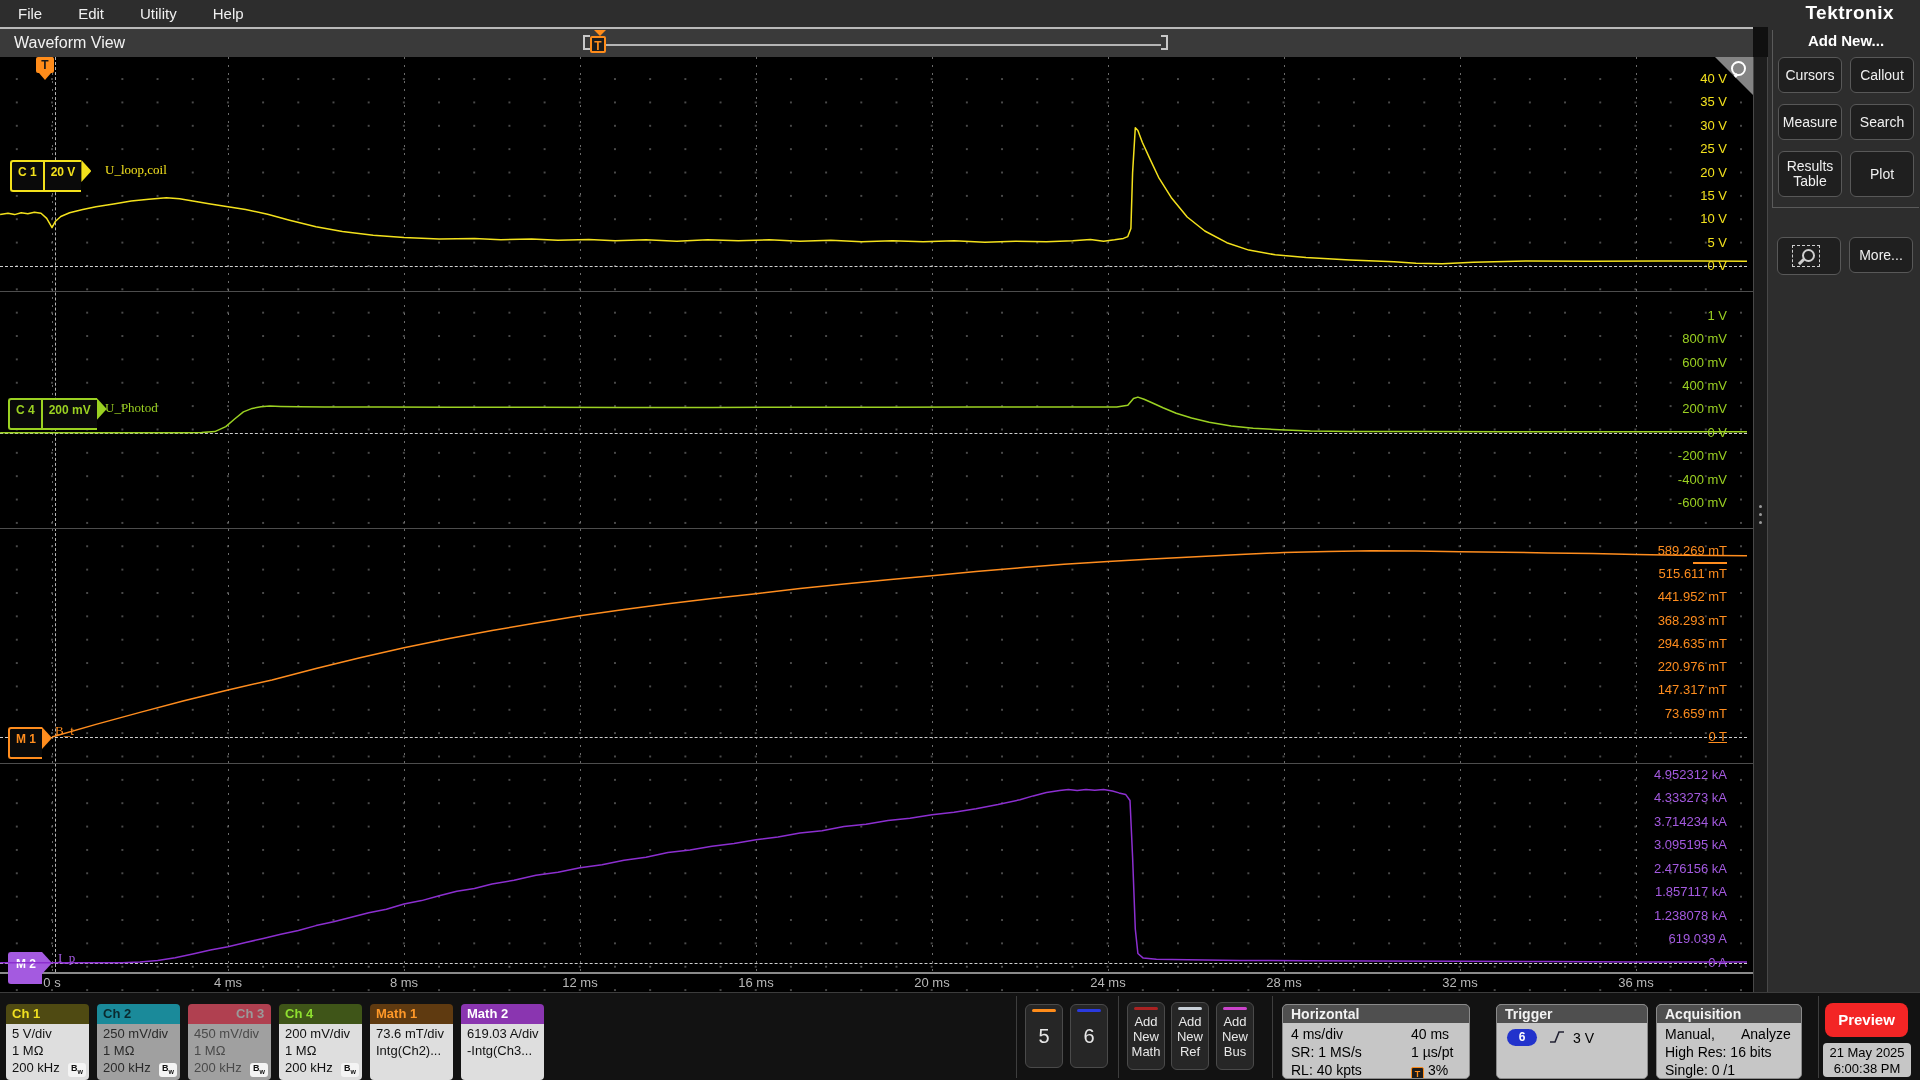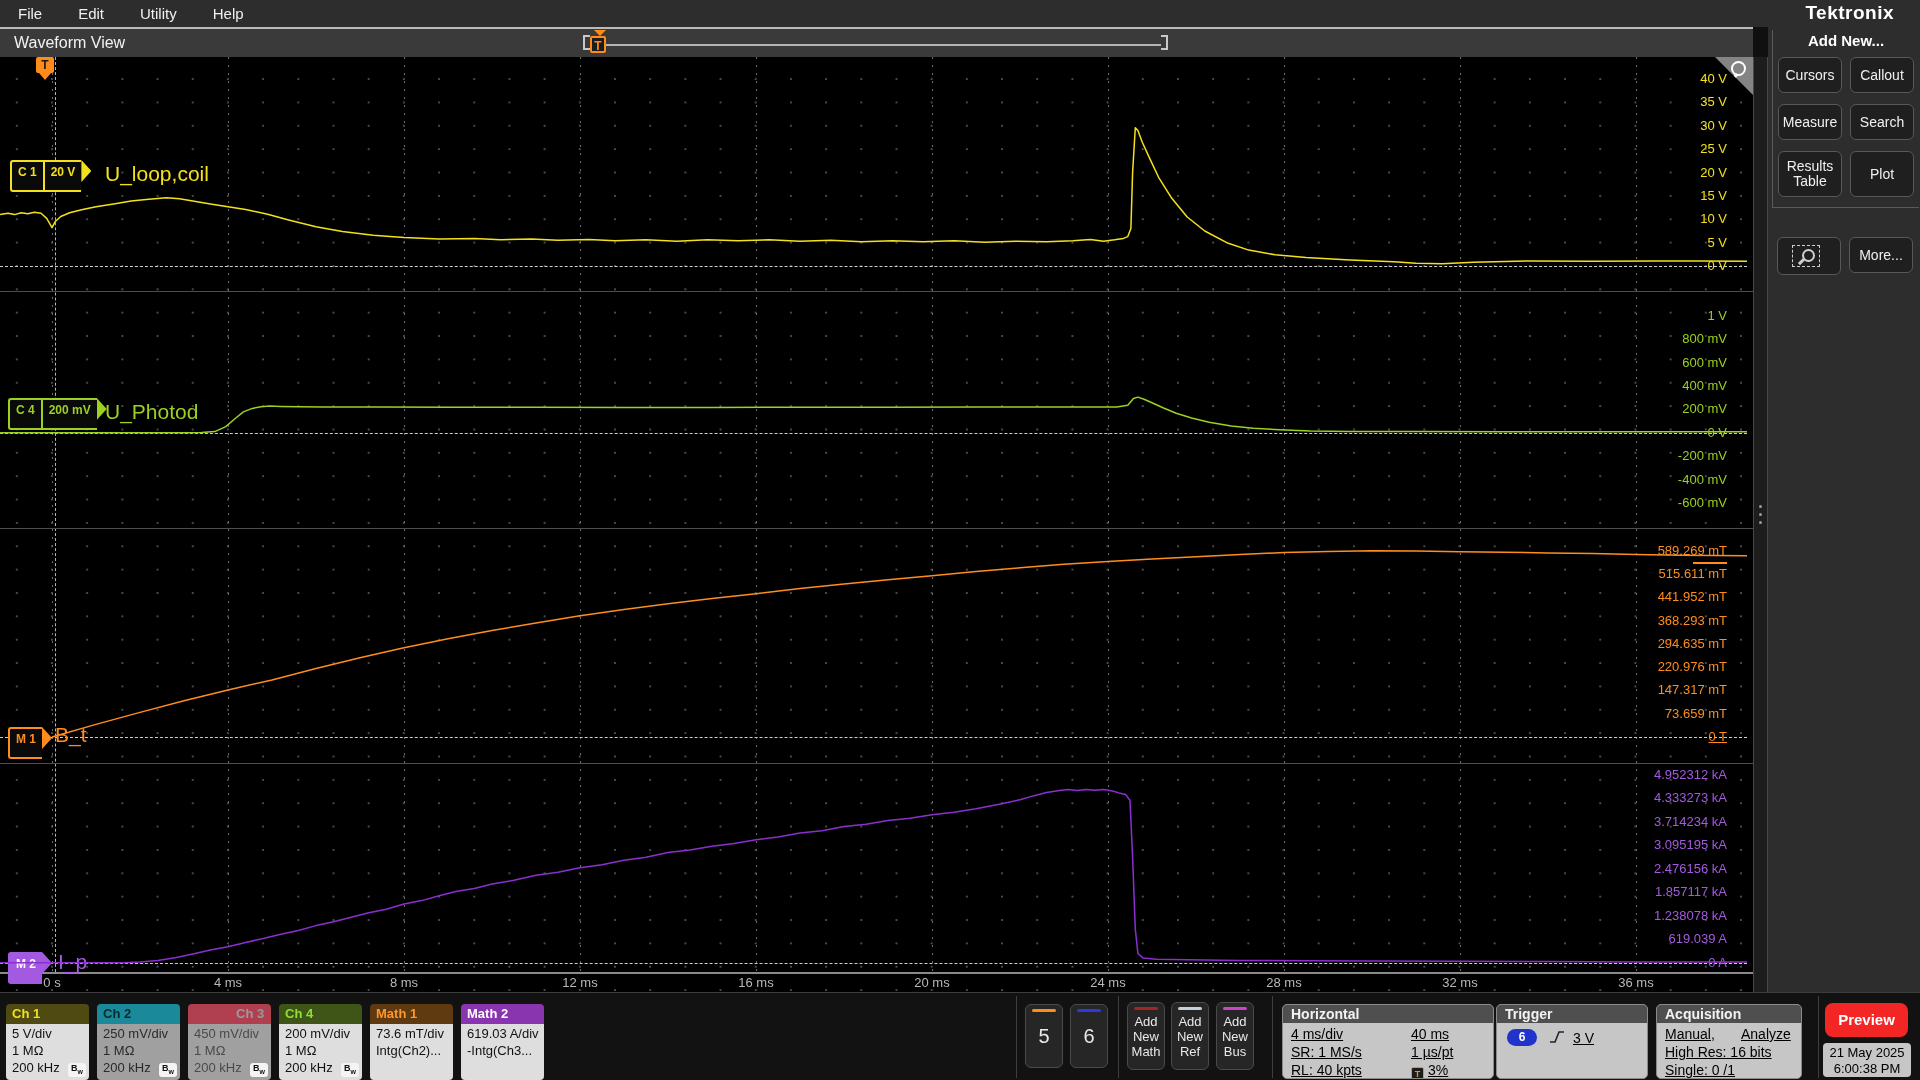--- a/index.html
+++ b/index.html
@@ -31,21 +31,21 @@
   .sep{position:absolute;left:0;width:1753px;height:1px;background:#4d4d4d;}
   .botline{position:absolute;left:0;top:915px;width:1753px;height:2px;background:#8a8a8a;}
   .axlab{position:absolute;right:26px;font-size:13px;white-space:nowrap;}
   .xlab{position:absolute;top:918px;transform:translateX(-50%);color:#b8b8b8;font-size:13px;white-space:nowrap;}
   .wbadge{position:absolute;display:flex;align-items:stretch;height:32px;background:#0a0a0a;border:2px solid var(--c);border-right:none;border-radius:3px 0 0 3px;box-sizing:border-box;color:var(--c);font-size:12px;font-weight:bold;}
   .wbadge span.cell{padding:1px 6px 0 6px;line-height:18px;white-space:nowrap;}
   .wbadge span.cell + span.cell{border-left:2px solid var(--c);}
   .wbadge .tip{position:absolute;right:-10px;top:-2px;width:10px;height:22px;background:var(--c);
                clip-path:polygon(0 0,100% 50%,0 100%);}
   .wbadge.filled{background:var(--c);color:#fff;}
-  .wlabel{position:absolute;font-size:21px;color:var(--c);white-space:nowrap;}
+  .wlabel{position:absolute;font-size:13px;color:var(--c);white-space:nowrap;font-family:Liberation Serif, serif;}
   .trigflag{position:absolute;left:36px;top:0;width:18px;height:16px;background:#ff8c1a;border-radius:2px;color:#1a1a1a;font-weight:bold;font-size:12px;text-align:center;line-height:16px;}
   .trigflag:after{content:"";position:absolute;left:3px;top:16px;border-left:6px solid transparent;border-right:6px solid transparent;border-top:7px solid #ff8c1a;}
   .corner{position:absolute;right:0;top:0;width:38px;height:38px;background:#848484;clip-path:polygon(0 0,100% 0,100% 100%);}
   .corner .mag{position:absolute;right:7px;top:4px;width:11px;height:11px;border:2.5px solid #fff;border-radius:50%;}
   .corner .handle{position:absolute;right:17px;top:16px;width:3px;height:8px;background:#fff;transform:rotate(45deg);}
   .m1edge{position:absolute;right:26px;width:34px;height:2px;background:#ff8d1e;}
   svg.traces{position:absolute;left:0;top:0;}
   
   .vstrip{position:absolute;left:1753px;top:57px;width:15px;height:935px;background:#1d1d1d;border-left:1px solid #484848;border-right:1px solid #484848;box-sizing:border-box;}
   .vstrip i{position:absolute;left:5px;width:3px;height:3px;border-radius:50%;background:#9a9a9a;}
@@ -67,21 +67,21 @@
   .chbadge .hd{height:20px;font-size:13px;font-weight:bold;padding:2px 0 0 6px;box-sizing:border-box;}
   .chbadge .bd{position:relative;height:56px;font-size:13px;padding:1px 0 0 6px;box-sizing:border-box;line-height:17px;}
   .bwchip{position:absolute;right:3px;bottom:3px;background:#f4f4f4;border-radius:3px;color:#111;font-size:9px;font-weight:bold;padding:1px 3px;line-height:9px;}
   .bwchip sub{font-size:7px;}
   .wavebtn{position:absolute;top:11px;width:38px;height:64px;background:#262626;border:1px solid #4a4a4a;border-radius:6px;box-sizing:border-box;color:#e8e8e8;font-size:20px;display:flex;align-items:center;justify-content:center;}
   .wavebtn .stripe,.addbtn .stripe{position:absolute;left:6px;right:6px;top:4px;height:3px;border-radius:2px;}
   .addbtn{position:absolute;top:9px;width:38px;height:68px;background:#262626;border:1px solid #4a4a4a;border-radius:6px;box-sizing:border-box;color:#e8e8e8;font-size:13px;text-align:center;line-height:15px;display:flex;align-items:center;justify-content:center;}
   .bbdiv{position:absolute;top:3px;width:1px;height:82px;background:#3e3e3e;}
   .panel{position:absolute;top:11px;height:75px;background:#c6c6c6;border:1px solid #8a8a8a;border-radius:5px;box-sizing:border-box;overflow:hidden;}
   .panel .phd{height:18px;background:#4f4f4f;color:#f2f2f2;font-size:14px;font-weight:bold;padding:0 0 0 8px;line-height:18px;}
-  .prow{position:absolute;left:8px;color:#000;font-size:14px;white-space:nowrap;text-decoration:underline;}
+  .prow{position:absolute;left:8px;color:#000;font-size:14px;white-space:nowrap;}
   .prow.r{left:auto;}
   .t-mini{display:inline-block;width:13px;height:13px;background:#1c1c1c;border:1.5px solid #ff8c1a;border-radius:2px;color:#ff8c1a;font-size:9px;font-weight:bold;text-align:center;line-height:12px;box-sizing:border-box;vertical-align:-2px;margin-right:4px;}
   .trig-pill{position:absolute;left:10px;top:24px;width:30px;height:17px;background:#2233cc;border-radius:9px;color:#fff;font-size:12px;font-weight:bold;text-align:center;line-height:17px;}
   .slope{position:absolute;left:52px;top:24px;}
   .previewbtn{position:absolute;left:1825px;top:1003px;width:83px;height:34px;background:#f32525;border-radius:8px;color:#fff;font-weight:bold;font-size:15px;text-align:center;line-height:34px;z-index:6;}
   .datechip{position:absolute;left:1823px;top:1043px;width:88px;height:34px;background:#c6c6c6;border-radius:4px;color:#000;font-size:13px;text-align:center;line-height:16px;padding-top:2px;box-sizing:border-box;z-index:6;}
 </style>
 </head>
 <body>
 
@@ -305,21 +305,21 @@
         <div class="addbtn" style="left: 1216px;">
           <span class="stripe" style="background: rgb(204, 68, 204);"></span>
           <span style="display: inline-block; width: 34px;">Add New Bus</span>
         </div>
       </div>
     <div class="bbdiv" style="left:1016px"></div>
     <div class="bbdiv" style="left:1118px"></div>
     <div class="bbdiv" style="left:1272px"></div>
     <div class="bbdiv" style="left:1818px"></div>
 
-    <div class="panel" style="left:1282px;width:212px;">
+    <div class="panel" style="left:1282px;width:188px;">
       <div class="phd">Horizontal</div>
       <span class="prow" style="top:21px">4 ms/div</span>
       <span class="prow r" style="top:21px;left:128px">40 ms</span>
       <span class="prow" style="top:39px">SR: 1 MS/s</span>
       <span class="prow r" style="top:39px;left:128px">1 µs/pt</span>
       <span class="prow" style="top:57px">RL: 40 kpts</span>
       <span class="prow r" style="top:57px;left:128px"><span class="t-mini">T</span><span>3%</span></span>
     </div>
 
     <div class="panel" style="left:1496px;width:152px;">

